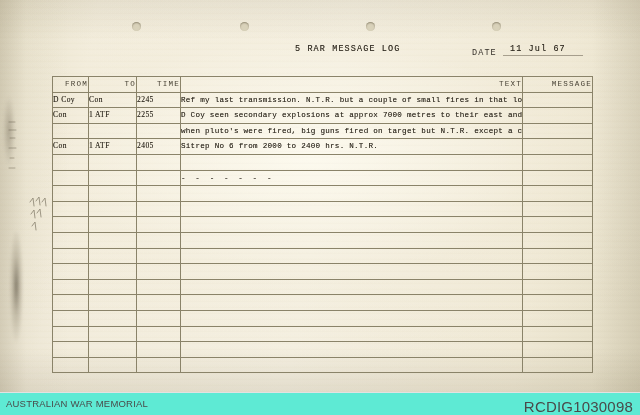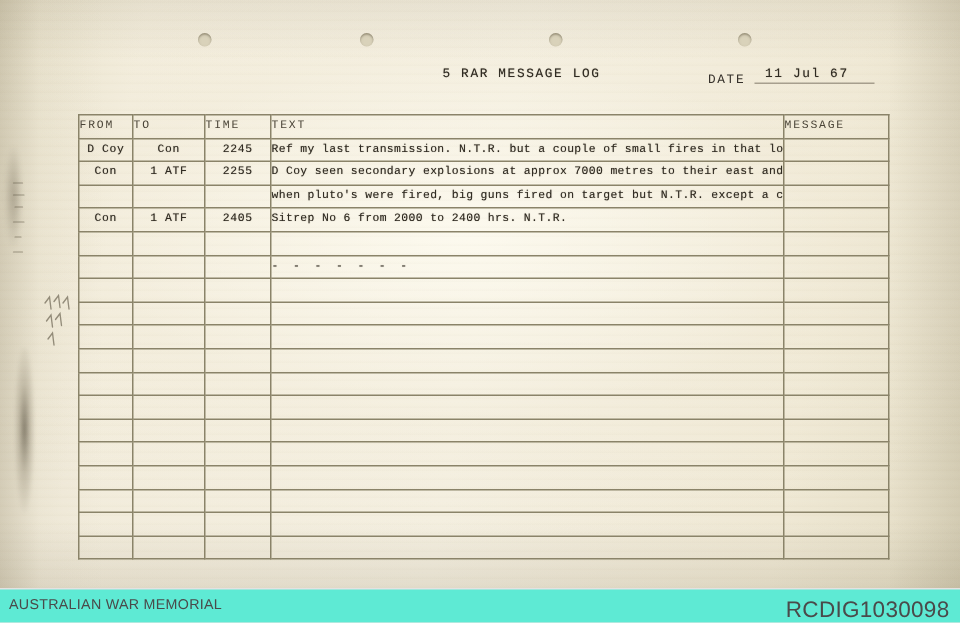--- a/index.html
+++ b/index.html
@@ -153,32 +153,32 @@
     line-height: 14.6px;
     vertical-align: middle;
     overflow: hidden;
     white-space: nowrap;
   }
   thead th {
     height: 15px;
     line-height: 15px;
     font-size: 7.4px;
     letter-spacing: 1.2px;
-    text-align: left;
+    text-align: right;
     color: #4a4437;
   }
   col.c-from { width: 36px; }
   col.c-to   { width: 48px; }
   col.c-time { width: 44px; }
   col.c-text { width: 342px; }
   col.c-rem  { width: 70px; }
 
   td.from, td.to, td.time {
-    text-align: center;
     letter-spacing: .4px;
+    font-family: Liberation Serif, serif;
   }
   td.text {
     text-align: left;
     padding-left: 7px;
     letter-spacing: .25px;
   }
   td.rem { text-align: left; }
 
   
   .ink {

